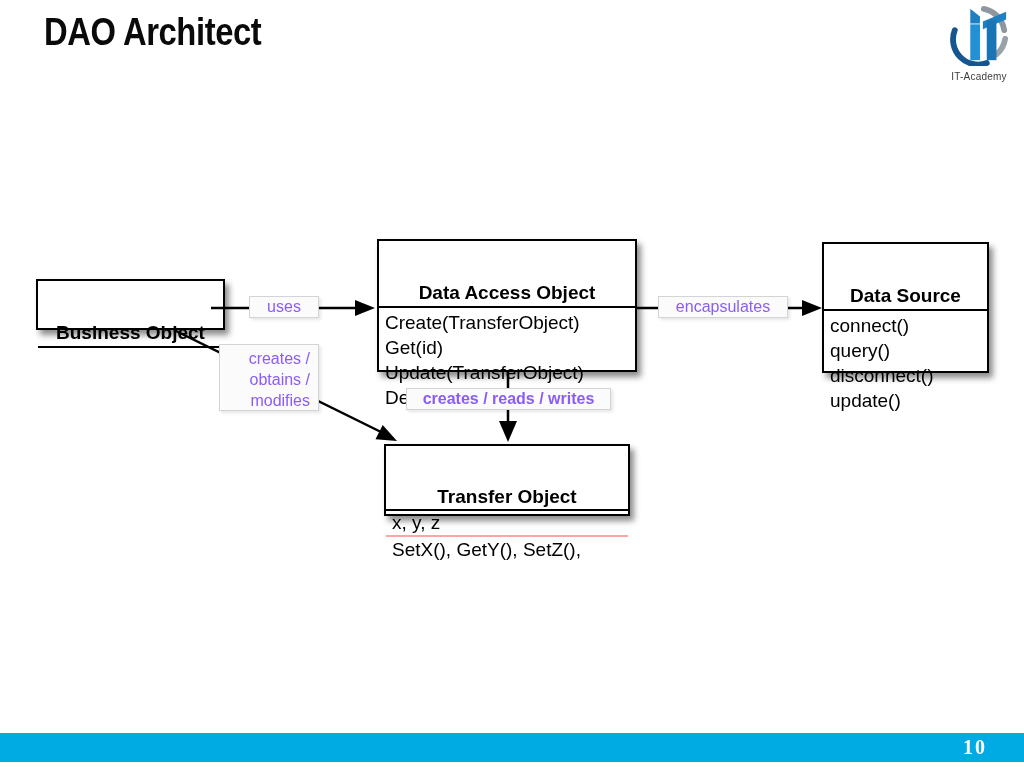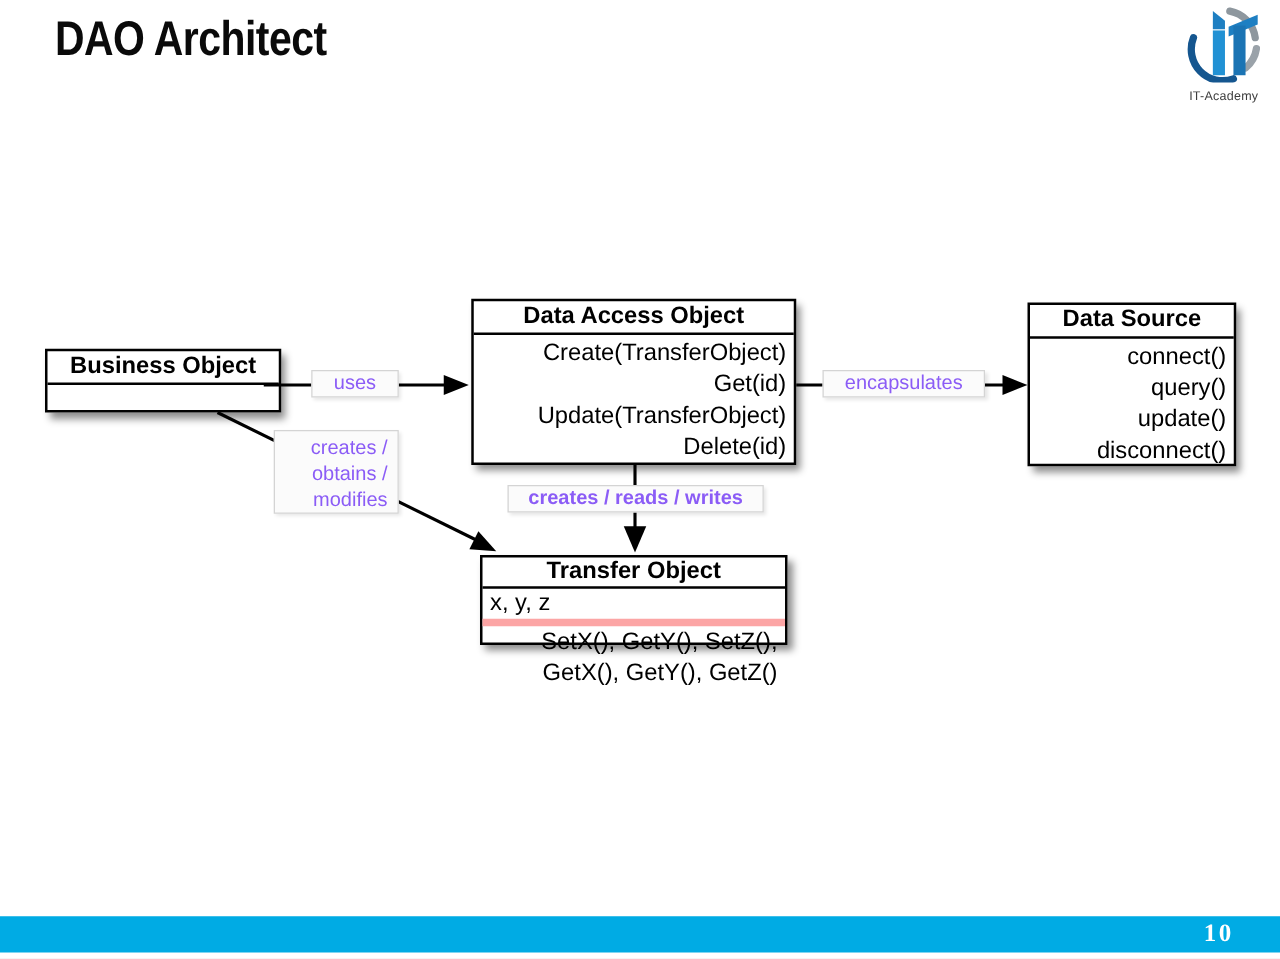--- a/index.html
+++ b/index.html
@@ -48,27 +48,28 @@
     box-shadow: 4px 5px 6px rgba(0,0,0,0.45);
     font-size: 19px;
     z-index: 2;
   }
   .uml-title {
     font-weight: bold;
     text-align: center;
     border-bottom: 2px solid #000;
     padding: 1px 6px 2px 6px;
     white-space: nowrap;
+    margin-top: 40px;
   }
   .uml-attr {
-    border-bottom: 6px solid #fca5a5;
+    border-bottom: 2px solid #fca5a5;
     padding: 0 6px;
     line-height: 24px;
   }
-  .uml-body { padding: 2px 6px; text-align: right; }
+  .uml-body { padding: 2px 6px; }
   .uml-line { line-height: 25px; white-space: nowrap; }
   
   .edge-label {
     position: absolute;
     background: #fbfbfb;
     border: 1px solid #d4d4d4;
     box-shadow: 2px 2px 3px rgba(0,0,0,0.10);
     font-size: 16px;
     color: #8b5cf6;
     text-align: center;
@@ -148,31 +149,30 @@
       <div class="uml-line">Update(TransferObject)</div>
       <div class="uml-line">Delete(id)</div>
     </div>
   </div>
 
   <div class="uml-box" style="left:822px; top:242px; width:167px; height:131px;">
     <div class="uml-title">Data Source</div>
     <div class="uml-body">
       <div class="uml-line">connect()</div>
       <div class="uml-line">query()</div>
+      <div class="uml-line">disconnect()</div>
       <div class="uml-line">update()</div>
-      <div class="uml-line">disconnect()</div>
     </div>
   </div>
 
   <div class="uml-box" style="left:384px; top:444px; width:246px; height:72px;">
     <div class="uml-title" style="padding-top:0; padding-bottom:1px;">Transfer Object</div>
     <div class="uml-attr">x, y, z</div>
     <div class="uml-body" style="padding-top:0;">
       <div class="uml-line">SetX(), GetY(), SetZ(),</div>
-      <div class="uml-line">GetX(), GetY(), GetZ()</div>
     </div>
   </div>
 
   <svg class="connectors">
 
     <line x1="211" y1="308" x2="357" y2="308" stroke="#000" stroke-width="2.5"></line>
     <polygon points="375,308 355,300 355,316" fill="#000"></polygon>
 
     <line x1="637" y1="308" x2="804" y2="308" stroke="#000" stroke-width="2.5"></line>
     <polygon points="822,308 802,300 802,316" fill="#000"></polygon>

